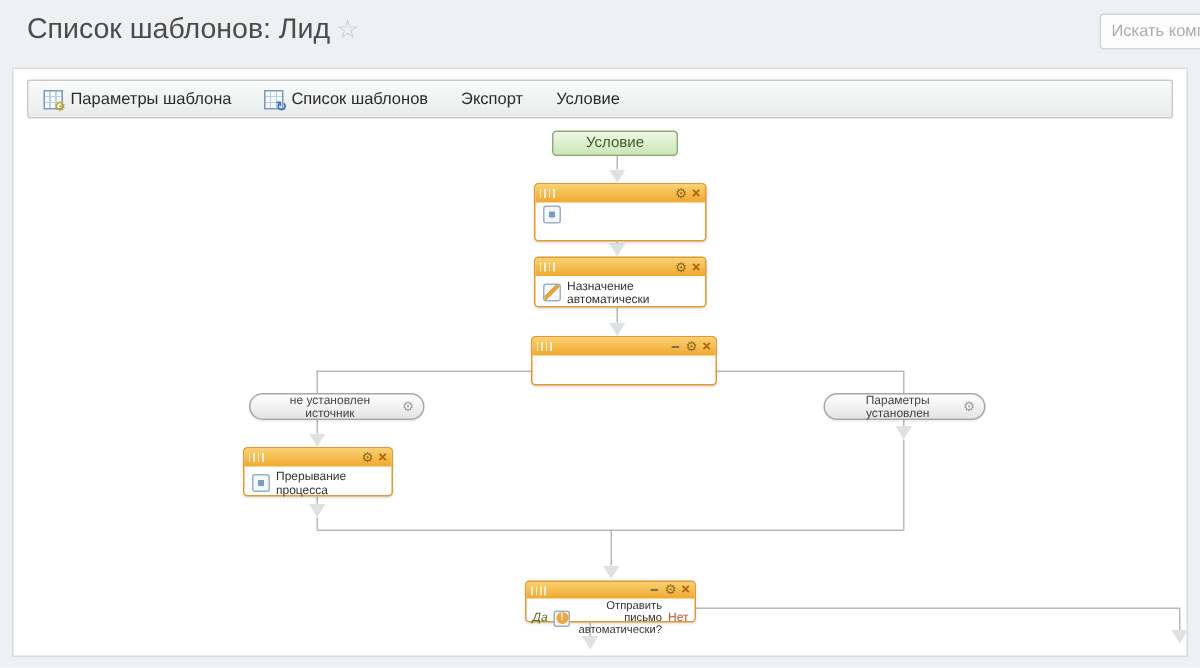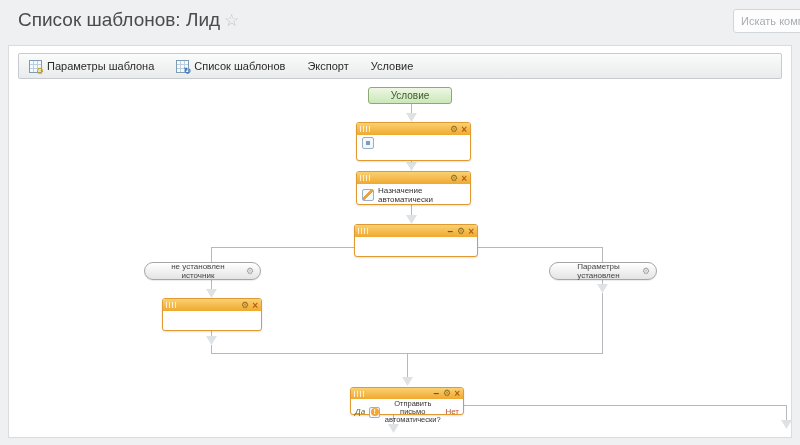--- a/index.html
+++ b/index.html
@@ -175,45 +175,49 @@
 <div class="task" style="left:354px;top:224px;width:124px;height:33px">
   <div class="task-bar">
     <span class="grip"></span>
       <span class="bar-sp"></span>
     <span class="bar-ico i-min">–</span>
     <span class="bar-ico i-gear">⚙</span>
     <span class="bar-ico i-close">×</span>
   </div>
 </div>
 
-<div class="pill" style="left:144px;top:262px;width:117px">
+<div class="pill" style="left:166px;top:262px;width:117px">
   <span class="lbl">не установлен источник</span>
   <span class="gear">⚙</span>
 </div>
 <div class="pill" style="left:549px;top:262px;width:108px">
   <span class="lbl">Параметры установлен</span>
   <span class="gear">⚙</span>
 </div>
 
 <div class="task" style="left:162px;top:298px;width:100px;height:33px">
   <div class="task-bar">
     <span class="grip"></span>
       <span class="bar-sp"></span>
     <span class="bar-ico i-gear">⚙</span>
     <span class="bar-ico i-close">×</span>
   </div>
+  <div class="task-body">
+    <span class="mini mini-sq"></span>
+    <span>Прерывание процесса</span>
+  </div>
 </div>
 
 <div class="task" style="left:350px;top:387px;width:114px;height:28px">
   <div class="task-bar" style="height:11px">
     <span class="grip"></span>
       <span class="bar-sp"></span>
     <span class="bar-ico i-min">–</span>
     <span class="bar-ico i-gear">⚙</span>
     <span class="bar-ico i-close">×</span>
   </div>
   <div class="task-body" style="padding:1px 4px; font-size:7.5px; line-height:8px;">
     <span class="yes-lbl">Да</span>
     <span class="mini mini-q" style="width:11px;height:11px"></span>
-    <span style="flex:1;text-align:center">Отправить письмо автоматически?</span>
+    <span style="flex:1;text-align:right">Отправить письмо автоматически?</span>
     <span class="no-lbl">Нет</span>
   </div>
 </div>
 
 </body></html>

